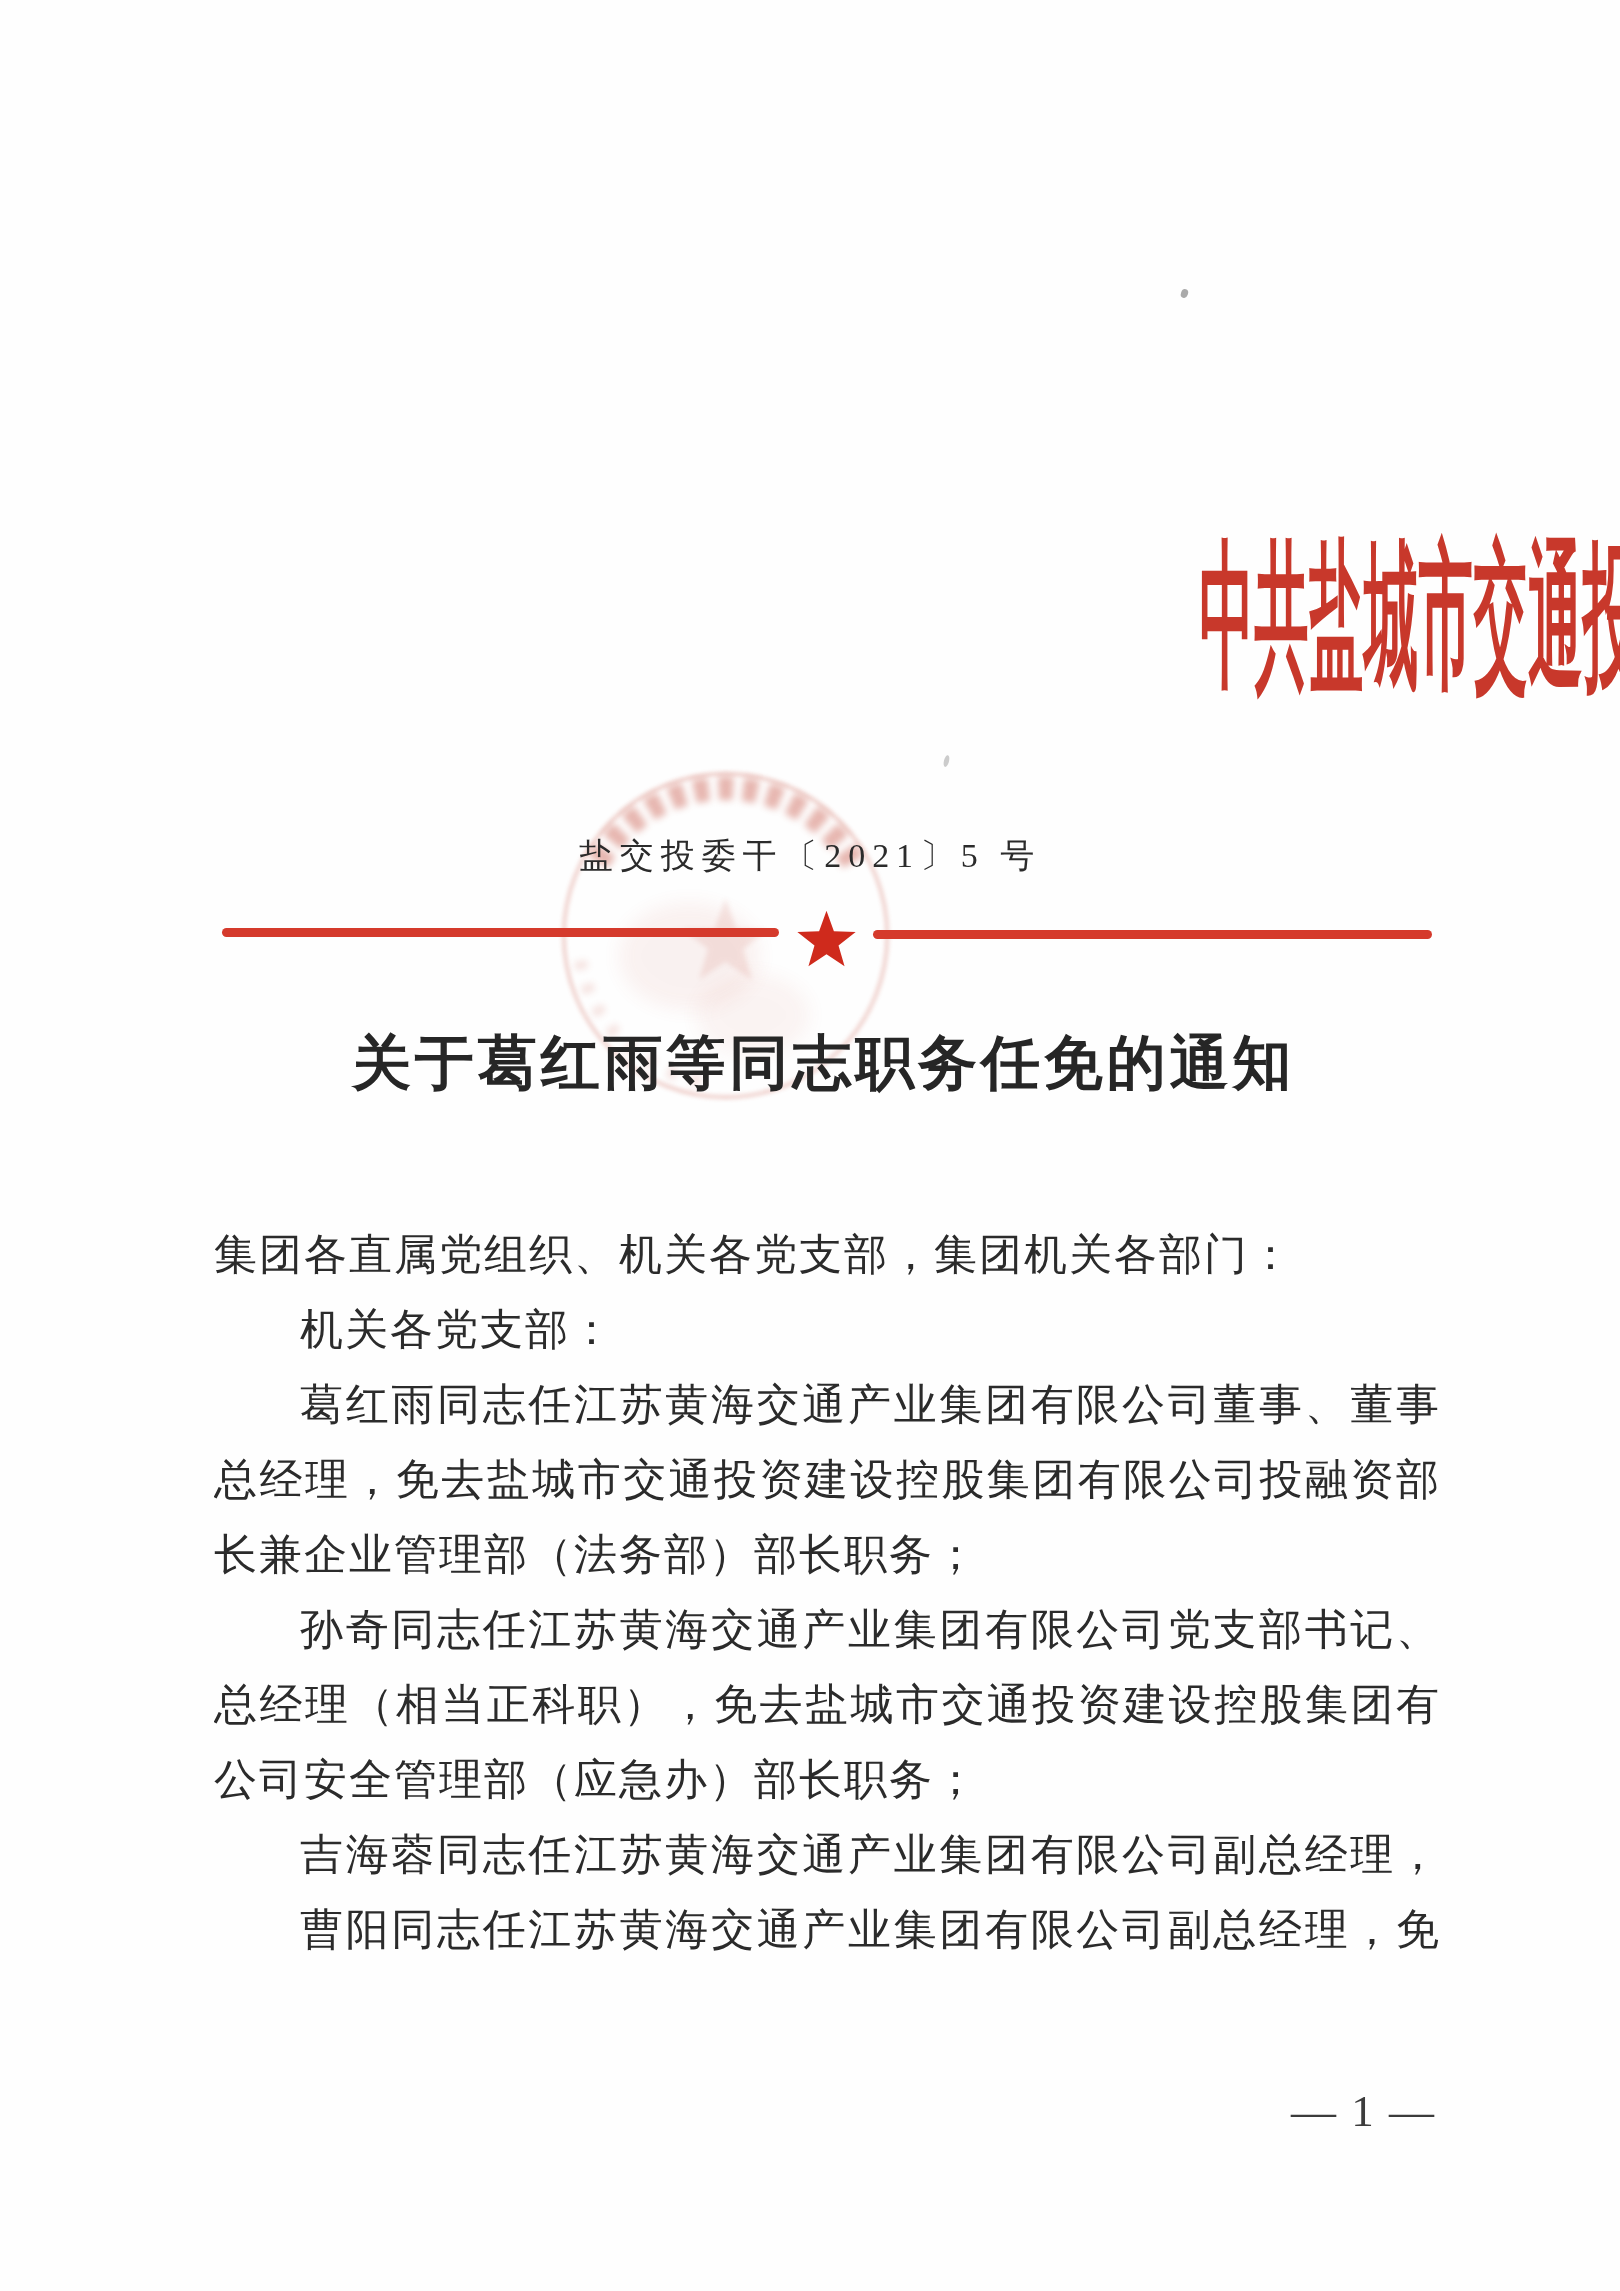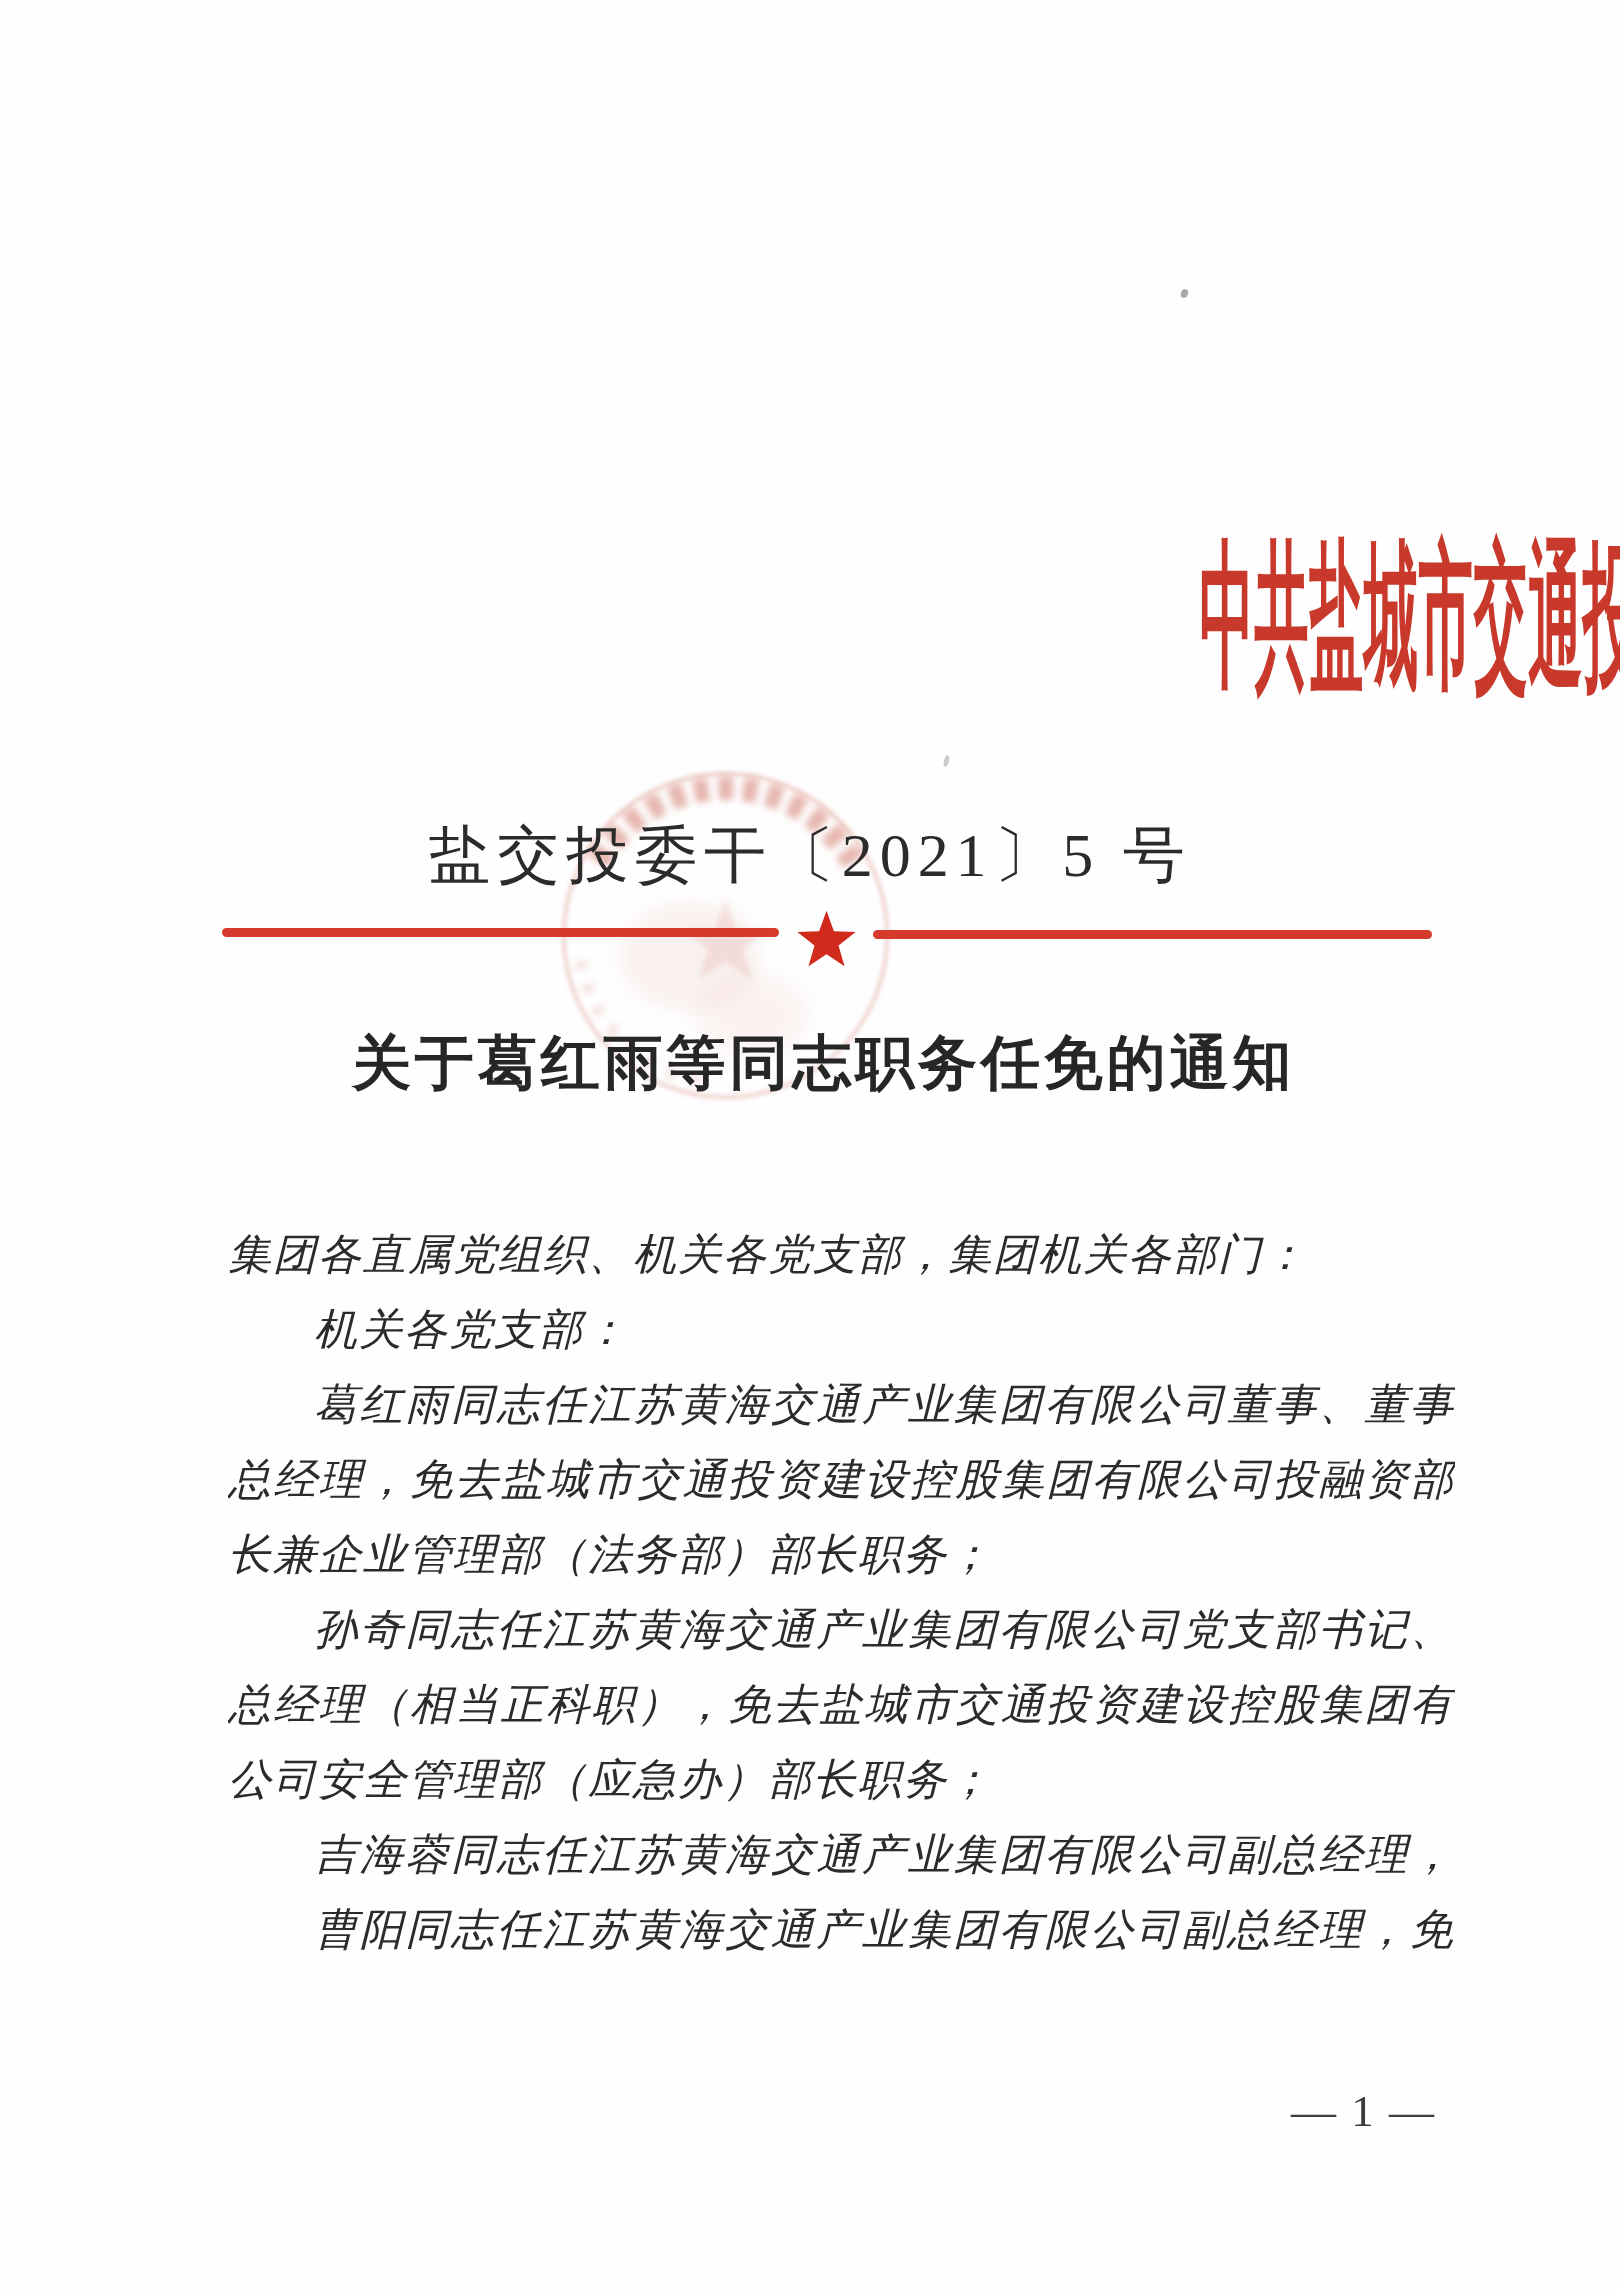--- a/index.html
+++ b/index.html
@@ -37,21 +37,21 @@
     letter-spacing: 2px;
   }
 
   
   .doc-number {
     position: absolute;
     top: 828px;
     left: 0;
     width: 1620px;
     text-align: center;
-    font-size: 62px;
+    font-size: 34px;
     line-height: 55px;
     letter-spacing: 6.9px;
     color: var(--body_text, #2b2b2b);
   }
 
   
   .seal {
     position: absolute;
     left: 552px;
     top: 765px;
@@ -89,24 +89,23 @@
     font-size: 59px;
     line-height: 65px;
     font-weight: bold;
     letter-spacing: 3.9px;
     color: var(--title_black, #262626);
   }
 
   
   .body-text {
     position: absolute;
-    left: 228px;
+    left: 214px;
     top: 1217px;
     width: 1227px;
-    font-style: italic;
   }
   .body-line {
     font-size: 43px;
     line-height: 75px;
     height: 75px;
     overflow: hidden;
     letter-spacing: 2px;
     color: var(--body_text, #2b2b2b);
     white-space: nowrap;
   }

